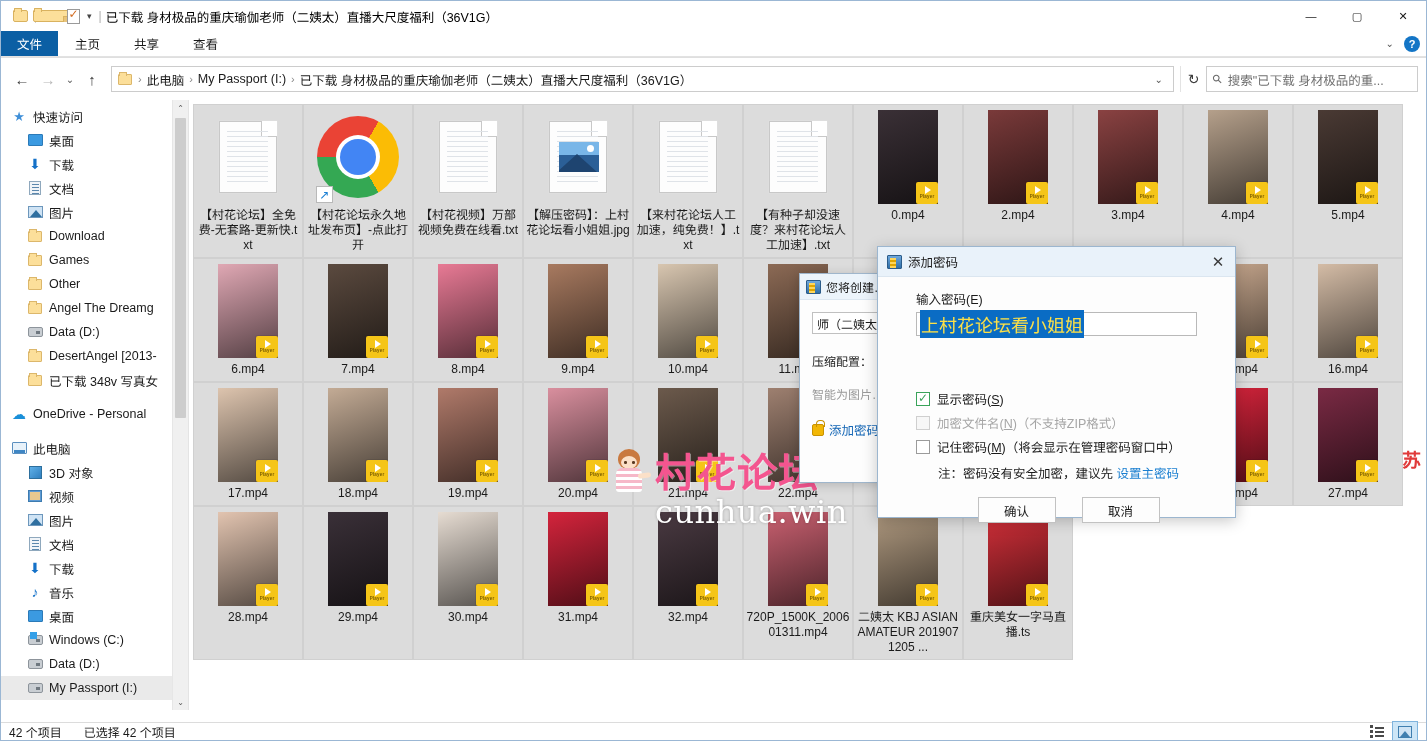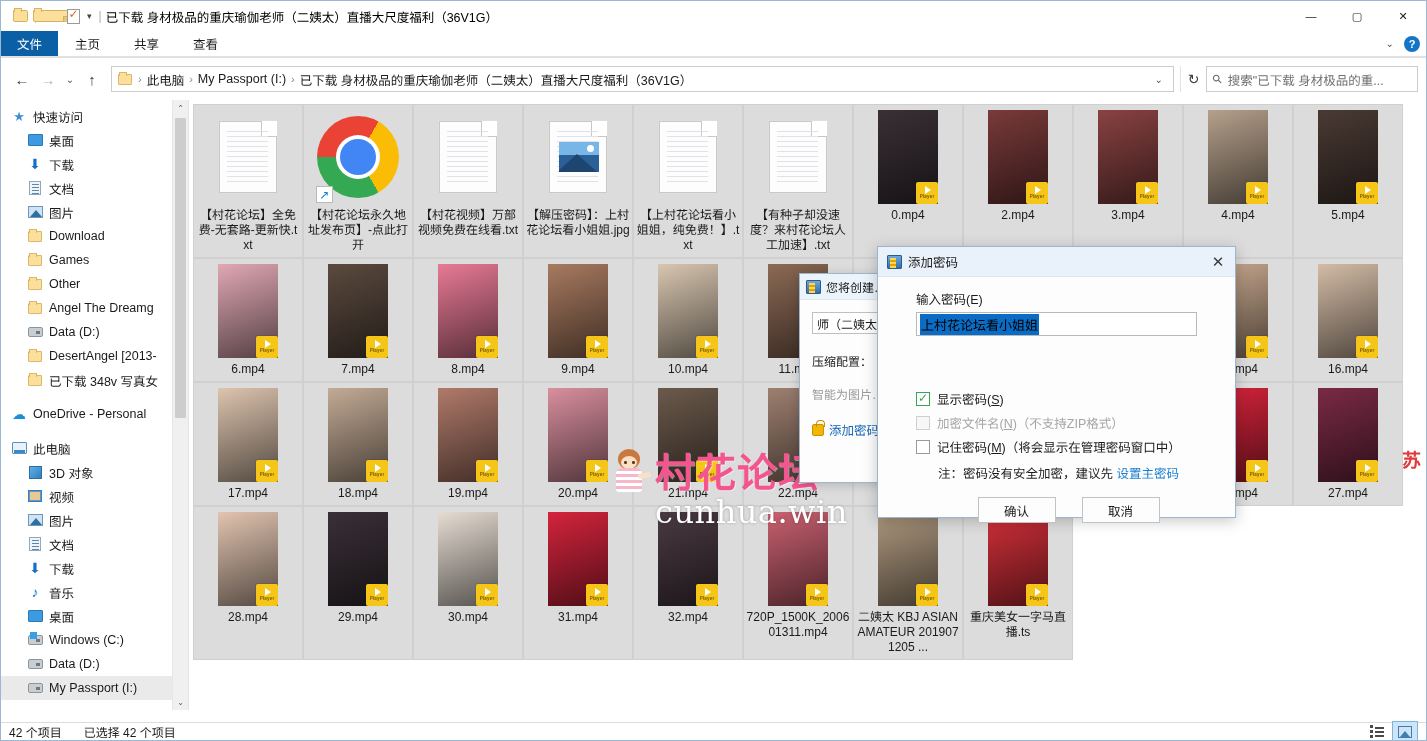--- a/index.html
+++ b/index.html
@@ -362,21 +362,21 @@
     font-size: 15px; color: #3a3a3a;
   }
   .dlg-body { padding: 12px 14px 0 38px; }
   .dlg-lbl { font-size: 12.5px; color: #1a1a1a; margin-bottom: 4px; }
   .dlg-input {
     height: 24px; border: 1px solid #b9b9b9; background: #fff;
     display: flex; align-items: center; padding: 0 3px;
     margin-right: 24px;
   }
   .dlg-input .sel {
-    background: #0a6cc4; color: #000000; font-size: 13px; padding: 1px 1px;
+    background: #0a6cc4; color: #fde047; font-size: 18px; padding: 1px 1px;
   }
   .cbrow {
     display: flex; align-items: center; gap: 7px;
     margin-top: 5px; font-size: 12.5px; color: #1a1a1a;
   }
   .cbrow.first { margin-top: 53px; }
   .cbrow.disabled { color: #a6a6a6; }
   .cb {
     width: 14px; height: 14px; border: 1px solid #9b9b9b; background: #fff;
     display: flex; align-items: center; justify-content: center; flex: 0 0 14px;
@@ -673,21 +673,21 @@
               </div>
             </div>
             <div class="cell-label">【解压密码】：上村花论坛看小姐姐.jpg</div>
           </div>
           <div class="cell selected">
             <div class="thumb-wrap">
               <div class="txt-icon">
                 <div class="txt-lines"></div>
               </div>
             </div>
-            <div class="cell-label">【上村花论坛看小姐姐，纯免费！】.txt</div>
+            <div class="cell-label">【来村花论坛人工加速，纯免费！】.txt</div>
           </div>
           <div class="cell selected">
             <div class="thumb-wrap">
               <div class="txt-icon">
                 <div class="txt-lines"></div>
               </div>
             </div>
             <div class="cell-label">【有种子却没速度？来村花论坛人工加速】.txt</div>
           </div>
           <div class="cell selected">

